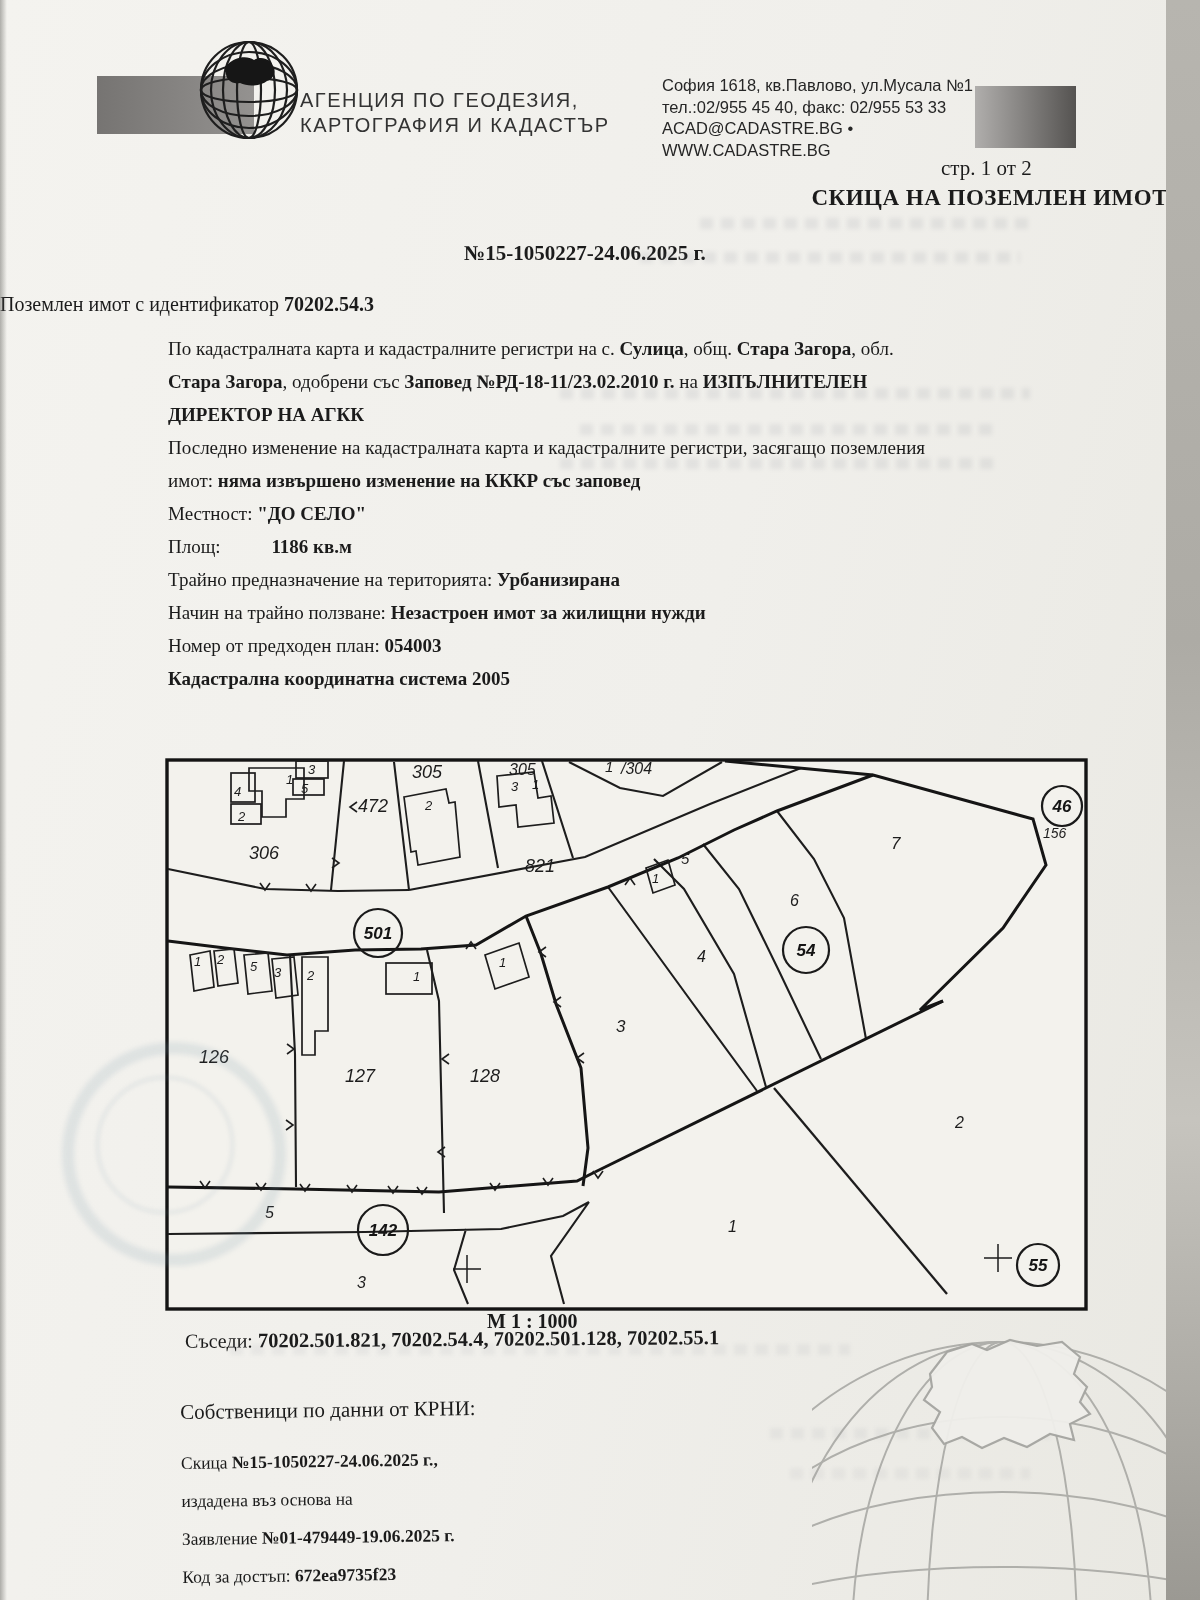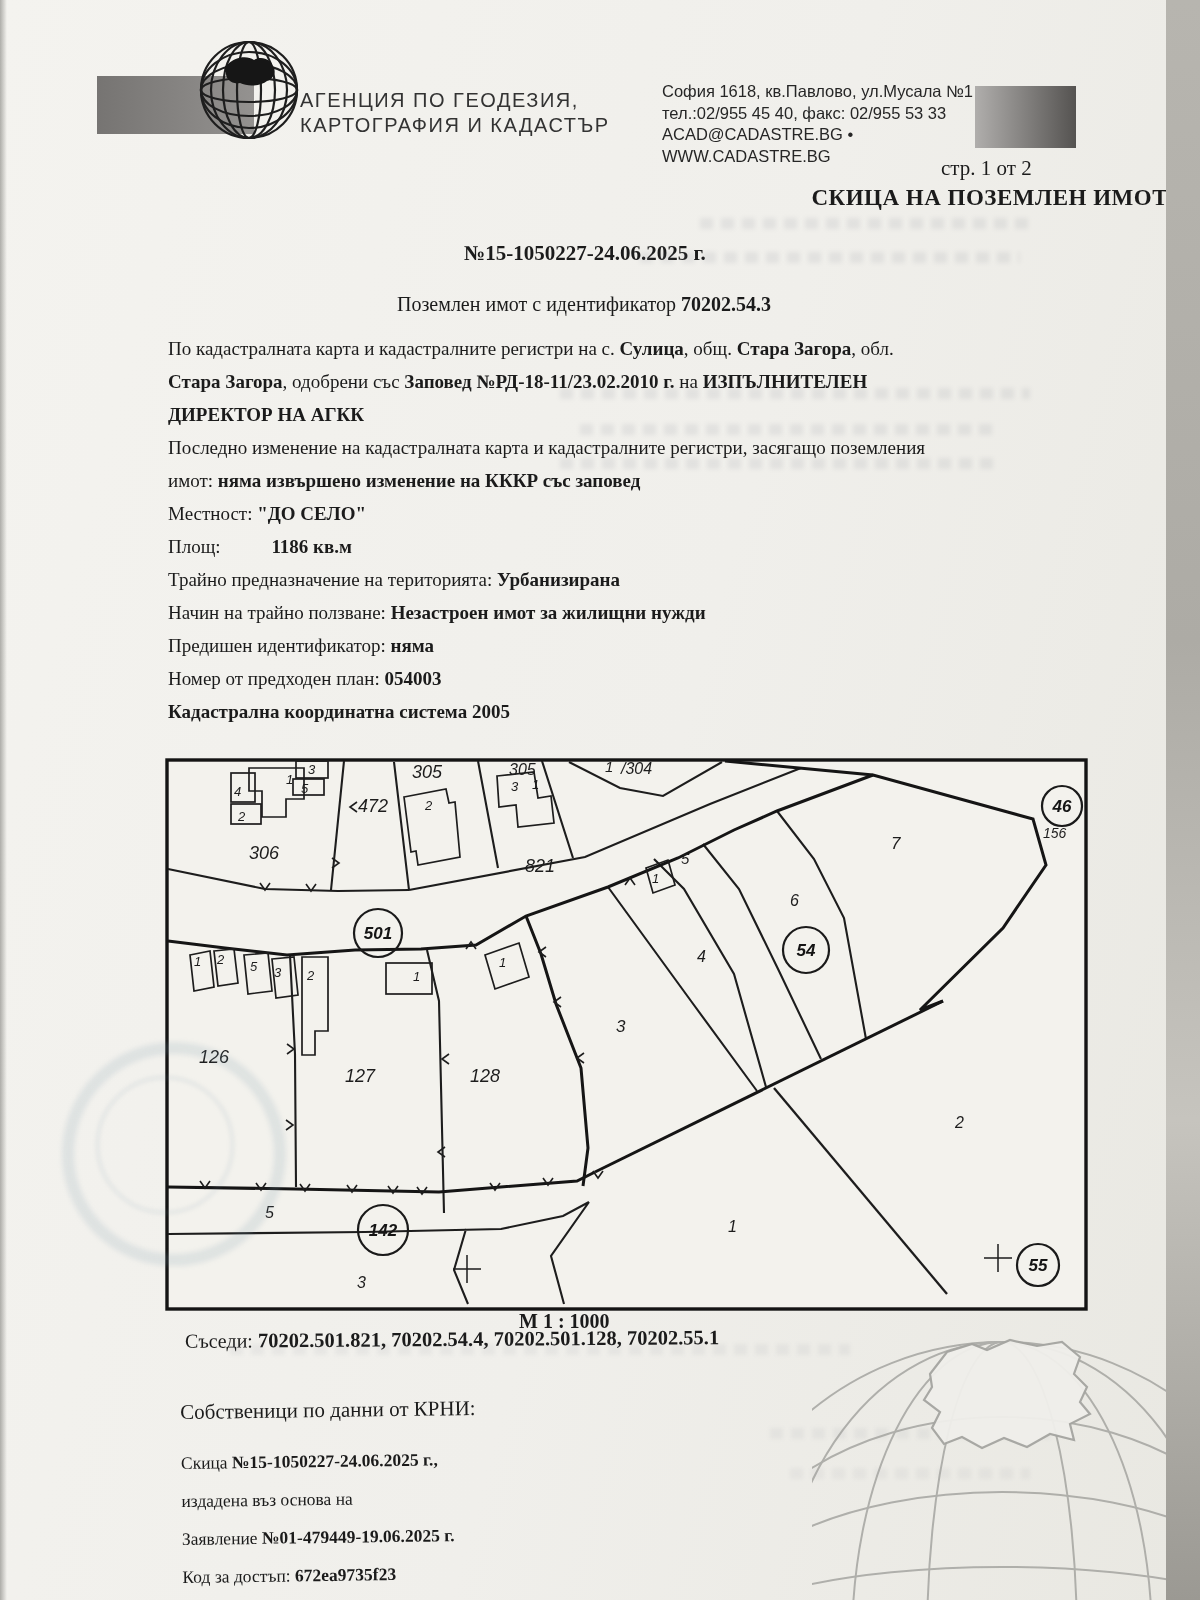--- a/index.html
+++ b/index.html
@@ -20,37 +20,37 @@
     background:linear-gradient(90deg,rgba(90,90,85,.45),rgba(90,90,85,0));z-index:40;}
   
   .banner-left{position:absolute;left:97px;top:76px;width:157px;height:58px;
     background:linear-gradient(90deg,#767472,#949290);}
   .banner-right{position:absolute;left:975px;top:86px;width:101px;height:62px;
     background:linear-gradient(90deg,#b0aeac,#555351);}
   .logo{position:absolute;left:190px;top:38px;}
   .agency-name{position:absolute;left:300px;top:88px;width:330px;
     font-family:"Liberation Sans",sans-serif;font-weight:normal;font-size:20px;
     letter-spacing:1.5px;color:#333;line-height:25px;}
-  .contact{position:absolute;left:662px;top:81px;width:330px;
+  .contact{position:absolute;left:662px;top:75px;width:330px;
     font-family:"Liberation Sans",sans-serif;font-size:16.5px;line-height:21.5px;color:#262626;}
   .page-num{position:absolute;left:941px;top:156px;font-size:21px;}
   
   .t-main{position:absolute;left:0;top:185px;width:1168px;text-align:right;
     font-size:23px;font-weight:bold;letter-spacing:.5px;}
   .t-num{position:absolute;left:1px;top:241px;width:1168px;text-align:center;
     font-size:21px;font-weight:bold;}
-  .t-sub{position:absolute;left:0;top:293px;width:1168px;text-align:center;font-size:20px;}
+  .t-sub{position:absolute;left:0;top:293px;width:1168px;text-align:left;font-size:20px;}
   
   .doc-lines{position:absolute;left:168px;top:332px;width:918px;
     font-size:19px;line-height:33px;}
   .doc-lines .dl{height:33px;white-space:nowrap;}
   
   .map-wrap{position:absolute;left:165px;top:758px;width:925px;height:555px;}
   
-  .scale{position:absolute;left:487px;top:1310px;font-size:20px;font-weight:bold;margin-left:32px;}
+  .scale{position:absolute;left:487px;top:1310px;font-size:20px;font-weight:bold;}
   .neighbors{position:absolute;left:185px;top:1328px;font-size:20px;transform:rotate(-.4deg);}
   .neighbors b{font-size:20.5px;}
   .owners-block{position:absolute;left:180px;top:1400px;width:620px;
     transform:rotate(-.8deg);transform-origin:left top;}
   .owners-heading{font-size:21px;margin-bottom:28px;}
   .f-line{font-size:17.5px;margin-bottom:17px;}
   
   .bleed{position:absolute;height:11px;filter:blur(2px);opacity:.5;z-index:1;
     background:repeating-linear-gradient(90deg,rgba(110,115,128,.22) 0 13px,rgba(110,115,128,0) 13px 21px);}
   .stamp-outer{position:absolute;left:62px;top:1042px;width:200px;height:200px;border-radius:50%;
@@ -108,21 +108,20 @@
 <div class="doc-lines" id="doc-lines">
     <div class="dl"><span>По кадастралната карта и кадастралните регистри на с. </span><span style="font-weight: bold;">Сулица</span><span>, общ. </span><span style="font-weight: bold;">Стара Загора</span><span>, обл.</span></div>
     <div class="dl"><span style="font-weight: bold;">Стара Загора</span><span>, одобрени със </span><span style="font-weight: bold;">Заповед №РД-18-11/23.02.2010 г.</span><span> на </span><span style="font-weight: bold;">ИЗПЪЛНИТЕЛЕН</span></div>
     <div class="dl"><span style="font-weight: bold;">ДИРЕКТОР НА АГКК</span></div>
     <div class="dl"><span>Последно изменение на кадастралната карта и кадастралните регистри, засягащо поземления</span></div>
     <div class="dl"><span>имот: </span><span style="font-weight: bold;">няма извършено изменение на КККР със заповед</span></div>
     <div class="dl"><span>Местност: </span><span style="font-weight: bold;">"ДО СЕЛО"</span></div>
     <div class="dl"><span>Площ: </span><span style="font-weight: bold; margin-left: 46px;">1186 кв.м</span></div>
     <div class="dl"><span>Трайно предназначение на територията: </span><span style="font-weight: bold;">Урбанизирана</span></div>
     <div class="dl"><span>Начин на трайно ползване: </span><span style="font-weight: bold;">Незастроен имот за жилищни нужди</span></div>
-    <div class="dl"><span>Предишен идентификатор: </span><span style="font-weight: bold;">няма</span></div>
     <div class="dl"><span>Номер от предходен план: </span><span style="font-weight: bold;">054003</span></div>
     <div class="dl"><span style="font-weight: bold;">Кадастрална координатна система 2005</span></div>
   </div>
 
 <div class="map-wrap">
 <svg width="925" height="555" viewBox="0 0 925 555">
   <rect x="2" y="2" width="919" height="549" fill="#f3f2ed" stroke="#141414" stroke-width="3.4"></rect>
   <g fill="none" stroke="#1d1d1d" stroke-width="2.1">
     <path d="M179,3 L166,132 M229,4 L244,132"></path>
     <path d="M3,111 L100,131 L173,133 L244,132"></path>

